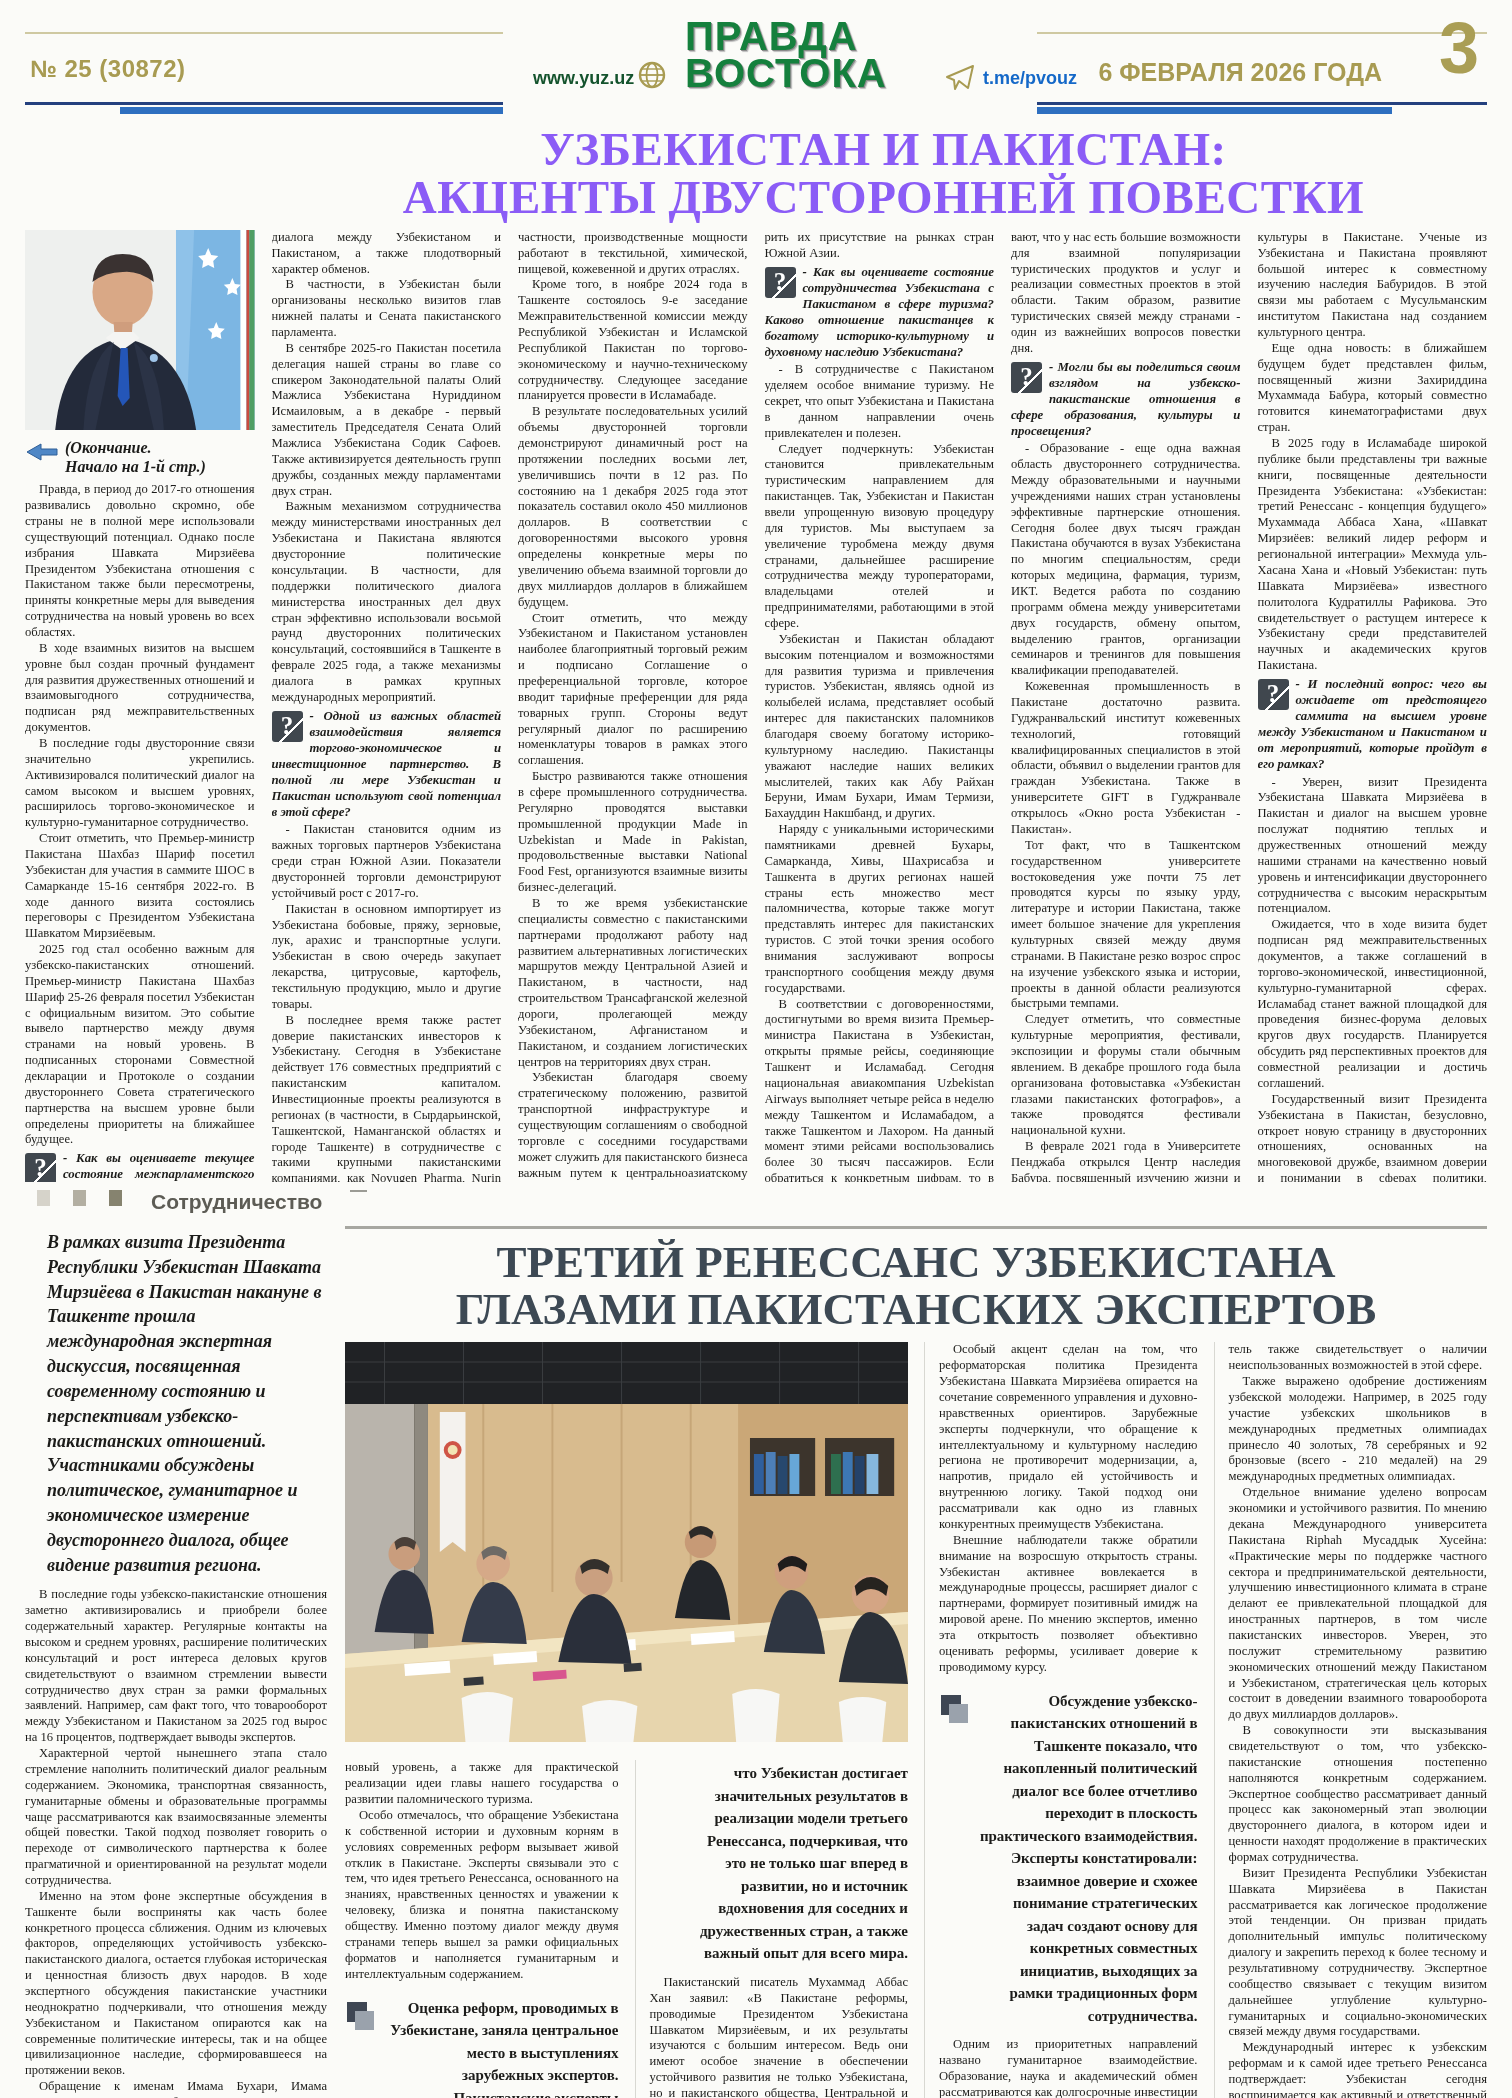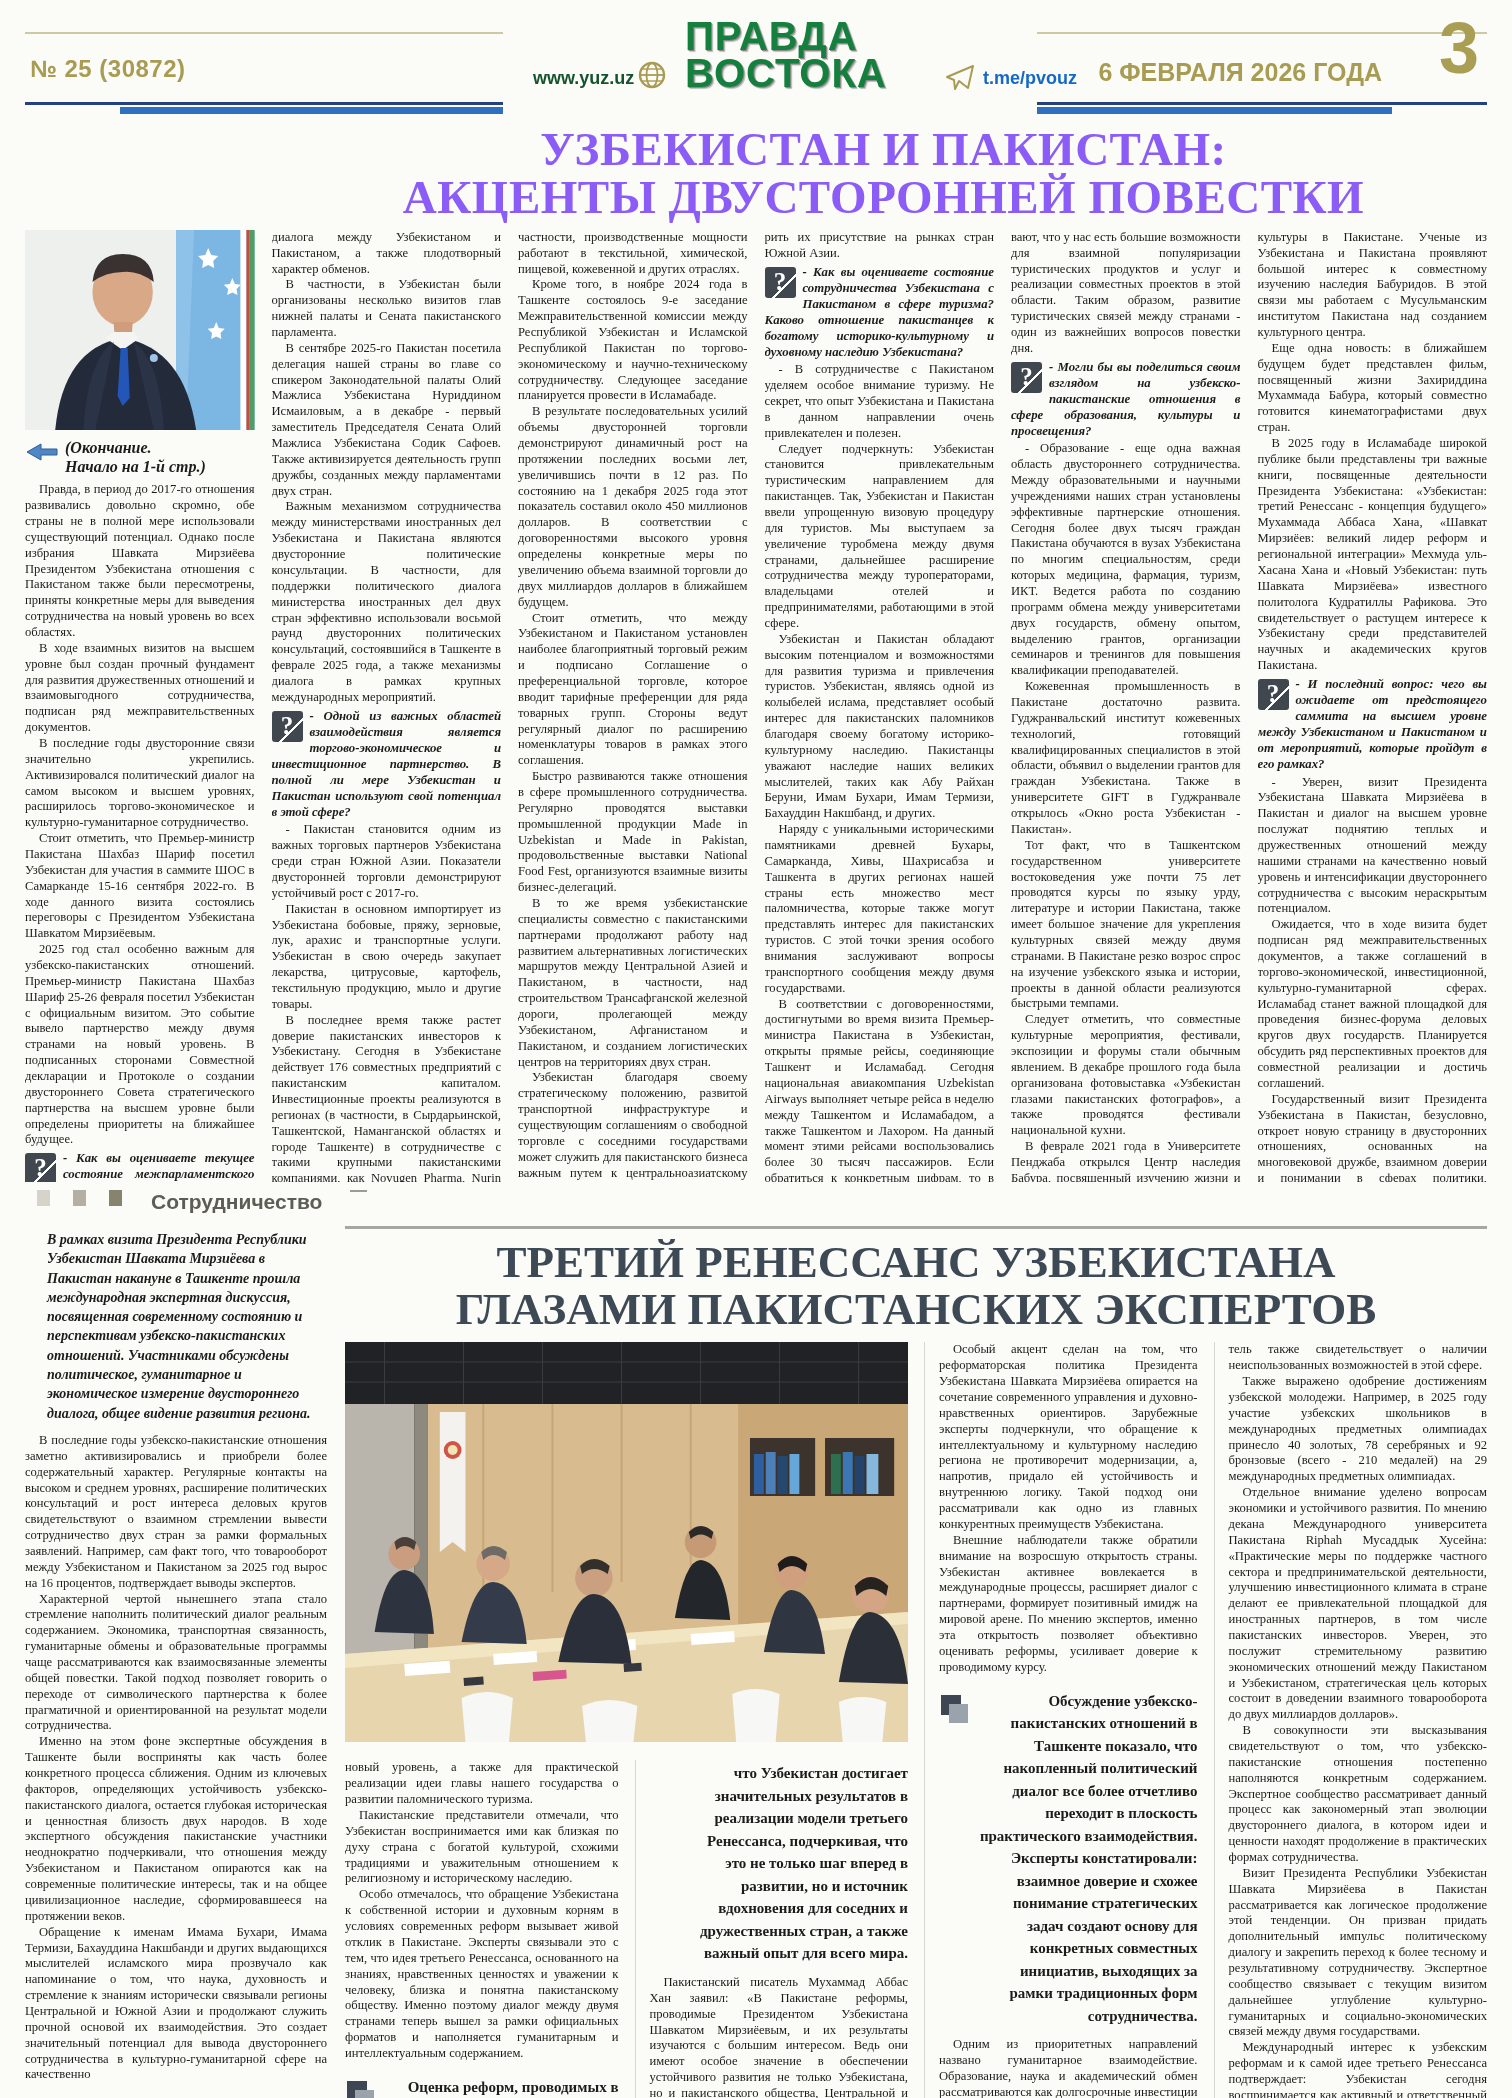--- a/index.html
+++ b/index.html
@@ -59,21 +59,21 @@
   .secrow{display:flex;align-items:flex-start;height:34px;margin:8px 12px 2px;width:330px;gap:18px;}
   .sq{display:inline-block;width:13px;height:16px;margin-right:5px;}
   .sq1{background:#d6d3ca;} .sq2{background:#b3afa2;} .sq3{background:#86836f;}
   .seclabel{font-family:"Liberation Sans",sans-serif;font-weight:bold;font-size:21px;
             color:#5d5c55;margin:0 10px 0 6px;white-space:nowrap;}
   .secline{flex:1;height:2px;background:#9b9b95;}
 
   
   .a2wrap{display:flex;gap:18px;margin-top:2px;height:902px;overflow:hidden;}
   .a2left{width:302px;flex:none;overflow:hidden;}
-  .lead{font-weight:bold;font-style:italic;font-size:14px;line-height:1.38;
+  .lead{font-weight:bold;font-style:italic;font-size:18px;line-height:1.38;
         margin:4px 0 10px 22px;}
   .a2right{flex:1;border-top:3px solid #a7a7a1;padding-top:8px;overflow:hidden;}
   .h2{margin:2px 0 10px;text-align:center;color:#3d4954;font-weight:bold;
       font-size:45px;line-height:1.04;}
   .a2grid{display:grid;grid-template-columns:repeat(4,1fr);gap:16px;
           grid-template-areas:"ph ph c4 c5" "b2 b3 c4 c5";grid-template-rows:402px auto;}
   .photo2{grid-area:ph;width:100%;height:400px;}
   .b2{grid-area:b2;overflow:hidden;}
   .b3{grid-area:b3;overflow:hidden;border-left:1px solid #d8d8d2;padding-left:14px;}
   .c4{grid-area:c4;overflow:hidden;border-left:1px solid #d8d8d2;padding-left:14px;}
@@ -317,21 +317,20 @@
             <path d="M118 356 Q144 344 170 356 L166 400 L122 400 Z"></path>
             <path d="M240 364 Q268 352 296 364 L292 400 L244 400 Z"></path>
             <path d="M392 352 Q416 342 440 352 L436 400 L396 400 Z"></path>
             <path d="M500 360 Q524 350 548 360 L544 400 L504 400 Z"></path>
           </g>
           <rect x="120" y="336" width="20" height="8" fill="#35383c" transform="rotate(-4 120 336)"></rect>
           <rect x="282" y="322" width="18" height="8" fill="#35383c" transform="rotate(-4 282 322)"></rect>
         </svg>
         <div class="b2">
             <p class="p pc">новый уровень, а также для практической реализации идеи главы нашего государства о развитии паломнического туризма.</p>
-            <p class="p">Пакистанские представители отмечали, что Узбекистан воспринимается ими как близкая по духу страна с богатой культурой, схожими традициями и уважительным отношением к религиозному и историческому наследию.</p>
             <p class="p">Особо отмечалось, что обращение Узбекистана к собственной истории и духовным корням в условиях современных реформ вызывает живой отклик в Пакистане. Эксперты связывали это с тем, что идея третьего Ренессанса, основанного на знаниях, нравственных ценностях и уважении к человеку, близка и понятна пакистанскому обществу. Именно поэтому диалог между двумя странами теперь вышел за рамки официальных форматов и наполняется гуманитарным и интеллектуальным содержанием.</p>
             <div class="pull">
               <span class="pmark"></span>
               <p class="pulltext">Оценка реформ, проводимых в Узбекистане, заняла центральное место в выступлениях зарубежных экспертов. Пакистанские эксперты упомянули слова Президента Исламской Республики Пакистан Асифа Али Зардари о том,</p>
             </div>
           </div>
         <div class="b3">
             <div class="pull nomark">
               <p class="pulltext">что Узбекистан достигает значительных результатов в реализации модели третьего Ренессанса, подчеркивая, что это не только шаг вперед в развитии, но и источник вдохновения для соседних и дружественных стран, а также важный опыт для всего мира.</p>
             </div>

